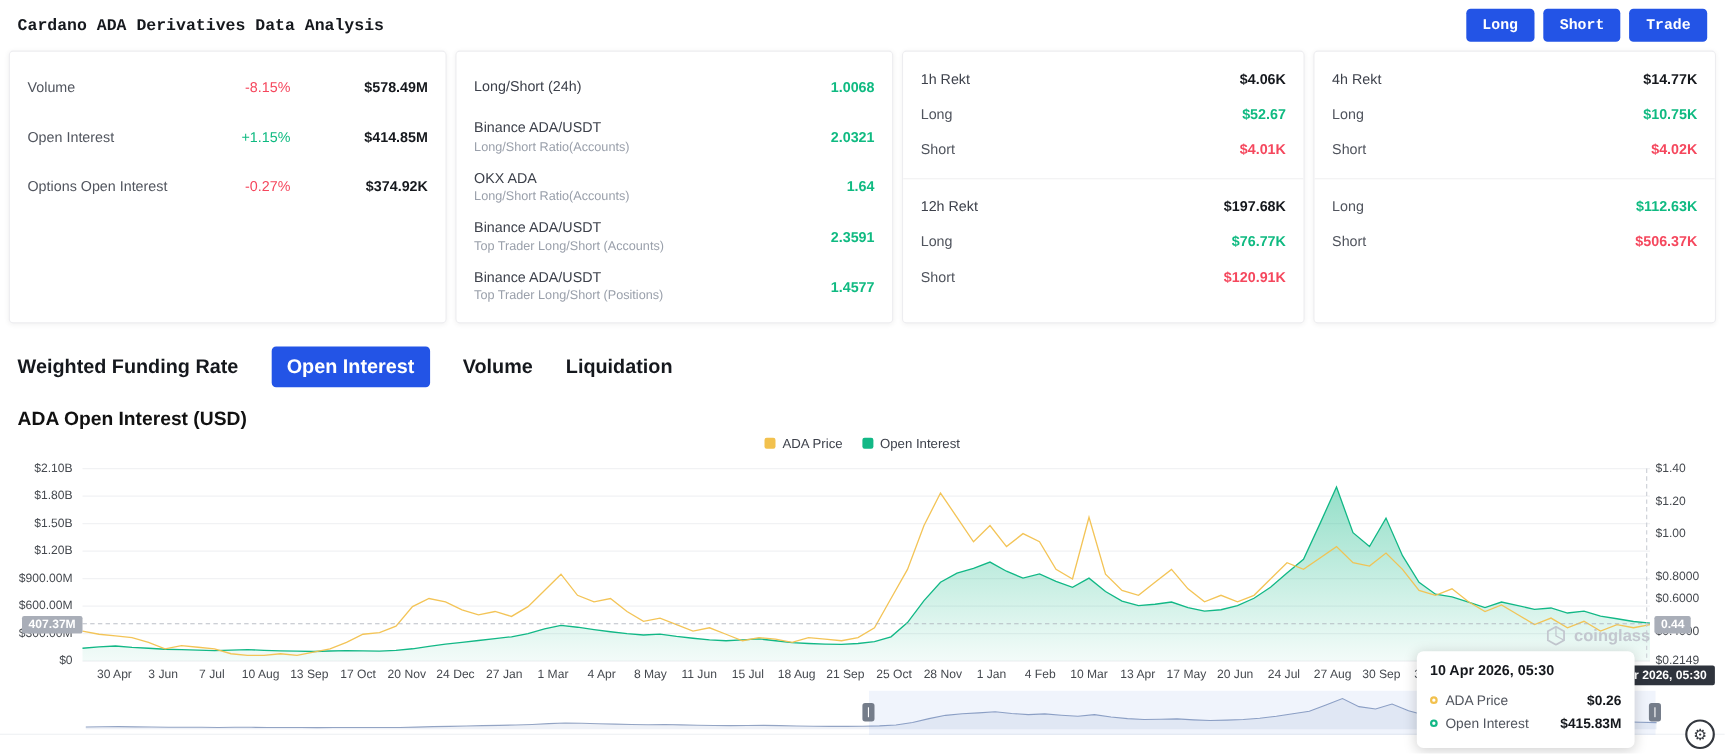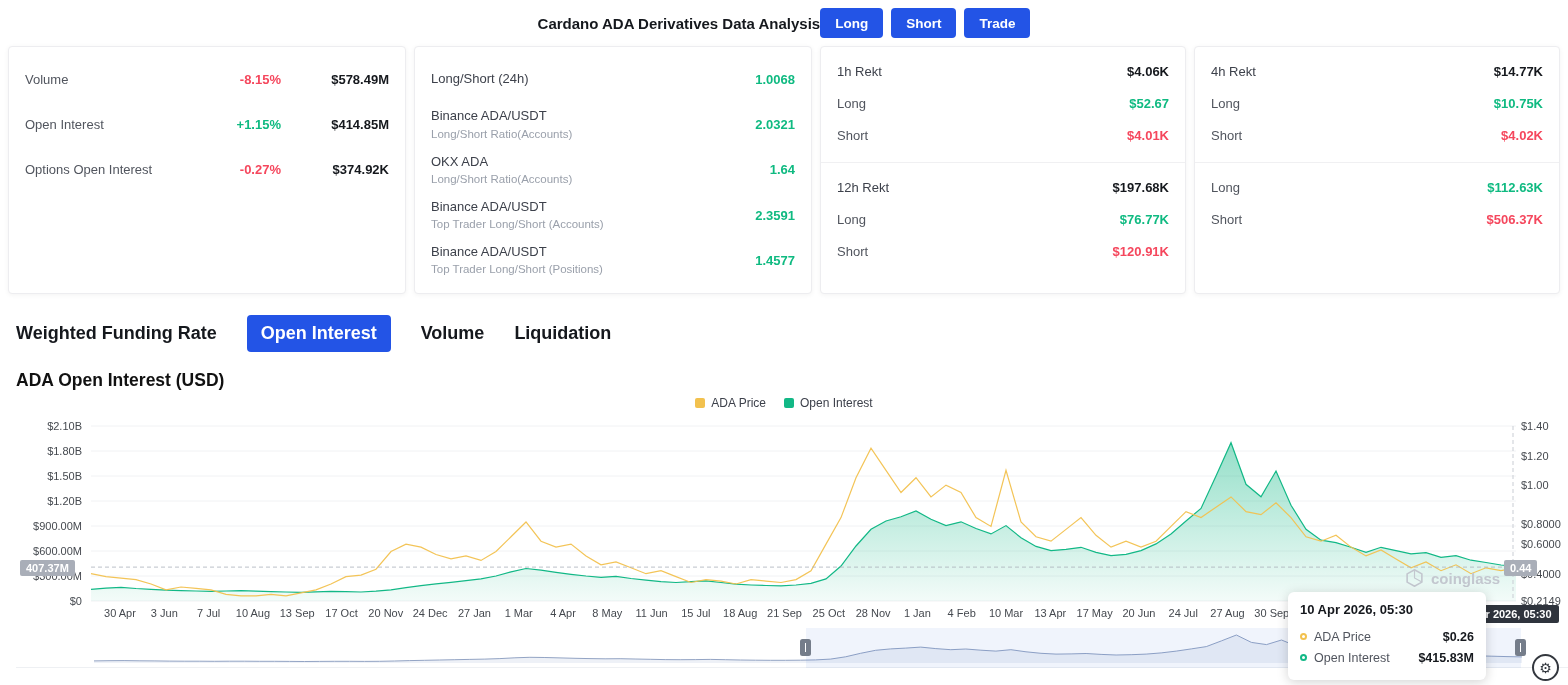--- a/index.html
+++ b/index.html
@@ -1,30 +1,30 @@
 <!DOCTYPE html>
 <html><head>
 <meta charset="utf-8">
 <style>
   * {box-sizing:border-box; margin:0; padding:0;}
   html,body {width:1568px; height:685px;}
   body {font-family:"Liberation Sans",sans-serif; background:#fff; color:#1e2329; position:relative; overflow:hidden;}
 
-  .header{height:46px;display:flex;align-items:center;justify-content:center;padding:4px 16px;}
+  .header{height:46px;display:flex;align-items:center;justify-content:space-between;padding:4px 16px;font-family:Liberation Mono, monospace;}
   .header-title{font-size:15px;font-weight:700;color:#15181d;}
   .header-actions{display:flex;gap:8px;}
   .btn{height:30px;padding:0 15px;border:none;border-radius:4px;background:#2354E6;color:#fff;font-family:inherit;font-size:13.5px;font-weight:700;cursor:pointer;}
 
   .cards{display:flex;gap:8px;padding:0 8px 8px;}
   .card{flex:1;background:#fff;border:1px solid #ededf0;border-radius:4px;box-shadow:0 1px 5px rgba(0,0,0,.05);height:248px;overflow:hidden;}
   .pad{padding:10px 16px;}
 
   .stat-row{display:flex;align-items:center;height:45px;}
   .stat-label{flex:1;font-size:13px;color:#51555e;}
-  .stat-change{width:76px;text-align:right;font-size:13px;font-weight:700;margin-right:28px;}
+  .stat-change{width:76px;text-align:right;font-size:13px;font-weight:400;margin-right:45px;}
   .stat-value{width:80px;text-align:right;font-size:13px;font-weight:700;color:#15181d;}
   .up{color:#0FBA81 !important;}
   .down{color:#F5475D !important;}
 
   .ratio-row{display:flex;align-items:center;height:45.2px;}
   .ratio-labels{flex:1;line-height:1.25;}
   .ratio-main{font-size:13px;color:#3d414b;}
   .ratio-sub{font-size:11.5px;color:#9aa0ab;margin-top:2px;}
   .ratio-value{font-size:13px;font-weight:700;color:#0FBA81;}
 
@@ -38,21 +38,21 @@
   .tabs{display:flex;align-items:center;gap:30px;padding:13px 16px 6px;}
   .tab{font-size:18px;font-weight:700;color:#15181d;cursor:pointer;white-space:nowrap;}
   .tab.active{background:#2354E6;color:#fff;padding:8px 14px;border-radius:4px;}
 
   .section-title{font-size:17.5px;font-weight:700;color:#111;padding:12px 16px 0;}
 
   .legend{position:absolute;top:396px;left:0;width:100%;display:flex;justify-content:center;gap:18px;z-index:3;}
   .legend-item{display:flex;align-items:center;gap:6px;font-size:12px;color:#3d414b;cursor:pointer;}
   .swatch{width:10px;height:10px;border-radius:2px;background:#ccc;}
 
-  .chart-wrap{position:absolute;top:415px;left:0;width:1522px;height:270px;margin-left:16px;}
+  .chart-wrap{position:absolute;top:415px;left:0;width:1522px;height:270px;}
   .axis-label{position:absolute;font-size:11px;color:#45494f;}
   .axis-left{left:0;width:66px;text-align:right;}
   .axis-right{left:1505px;}
   .x-label{position:absolute;top:192px;transform:translateX(-50%);font-size:11px;color:#45494f;white-space:nowrap;}
 
   .badge{position:absolute;background:#a9aeb8;color:#fff;font-size:11px;font-weight:700;padding:2px 6px;border-radius:2px;z-index:6;}
   .badge-dark{position:absolute;background:#2f343d;color:#fff;font-size:11px;font-weight:700;padding:3px 7px;border-radius:2px;z-index:8;white-space:nowrap;}
 
   .navigator{position:absolute;top:213px;left:0;width:1568px;height:40px;border-bottom:1px solid #eef0f3;}
   .nav-selection{position:absolute;top:0;left:790px;width:715px;height:40px;background:rgba(47,106,217,.07);}

